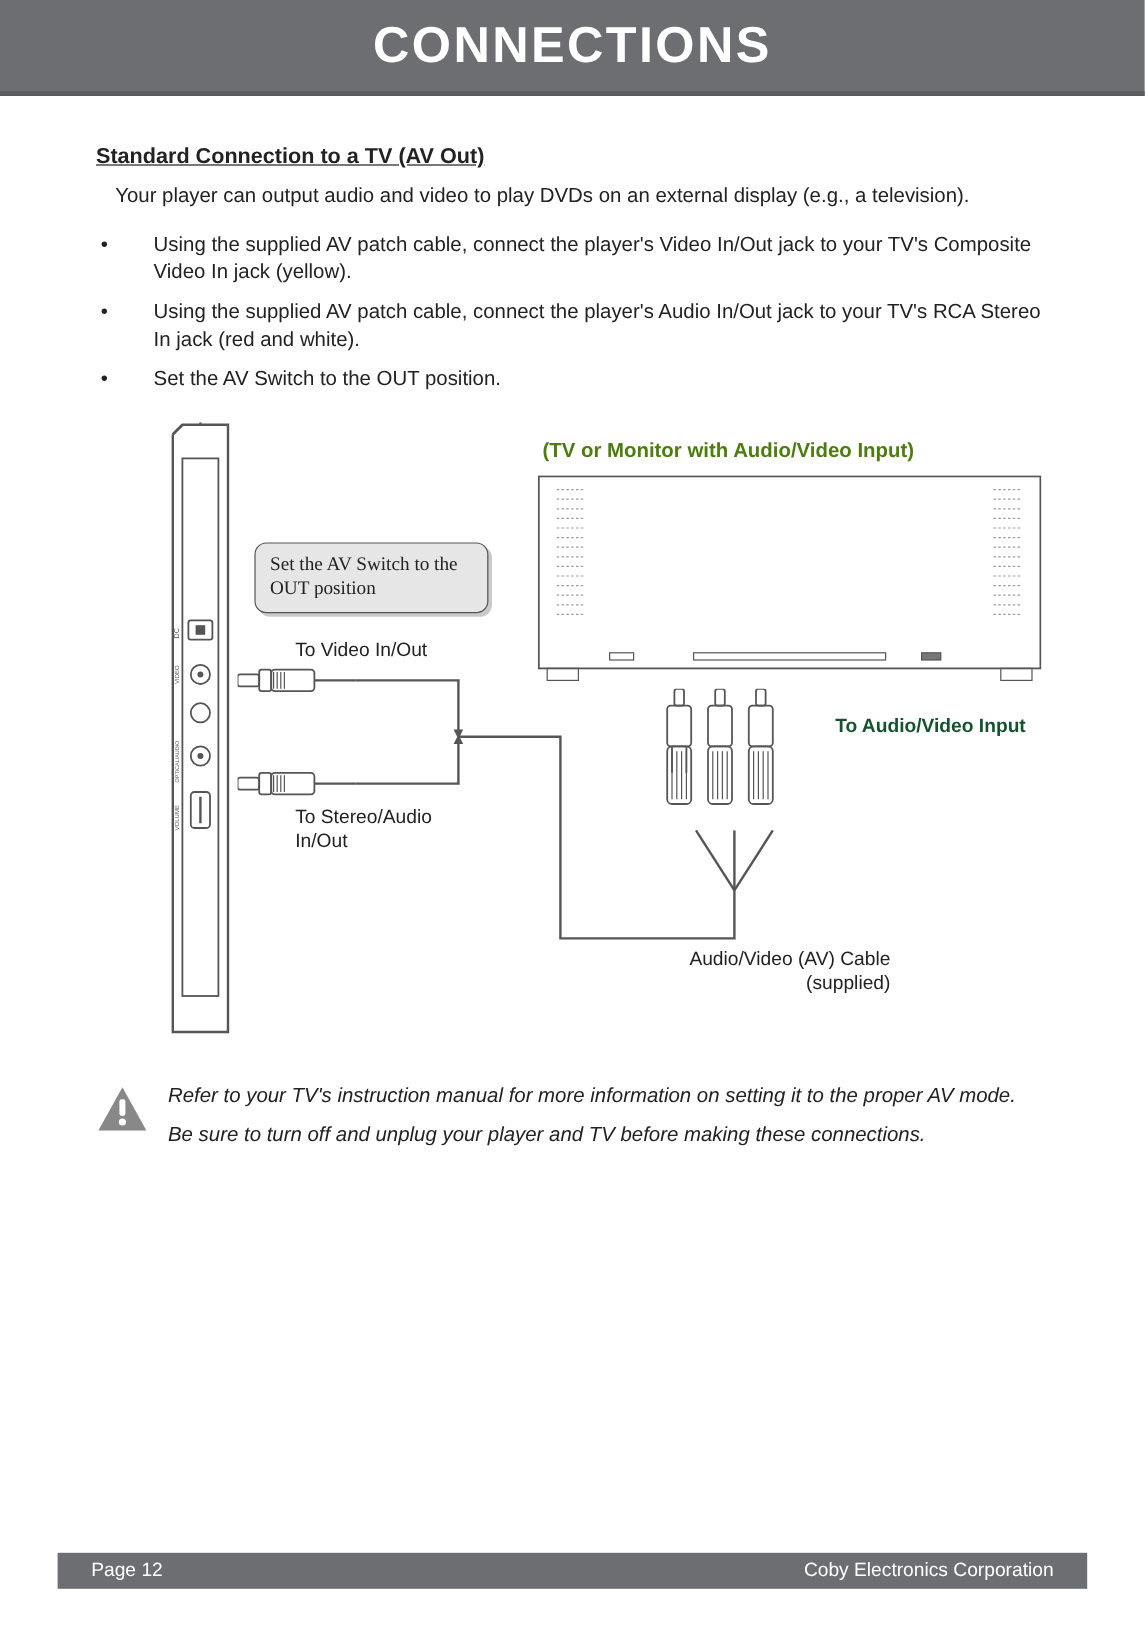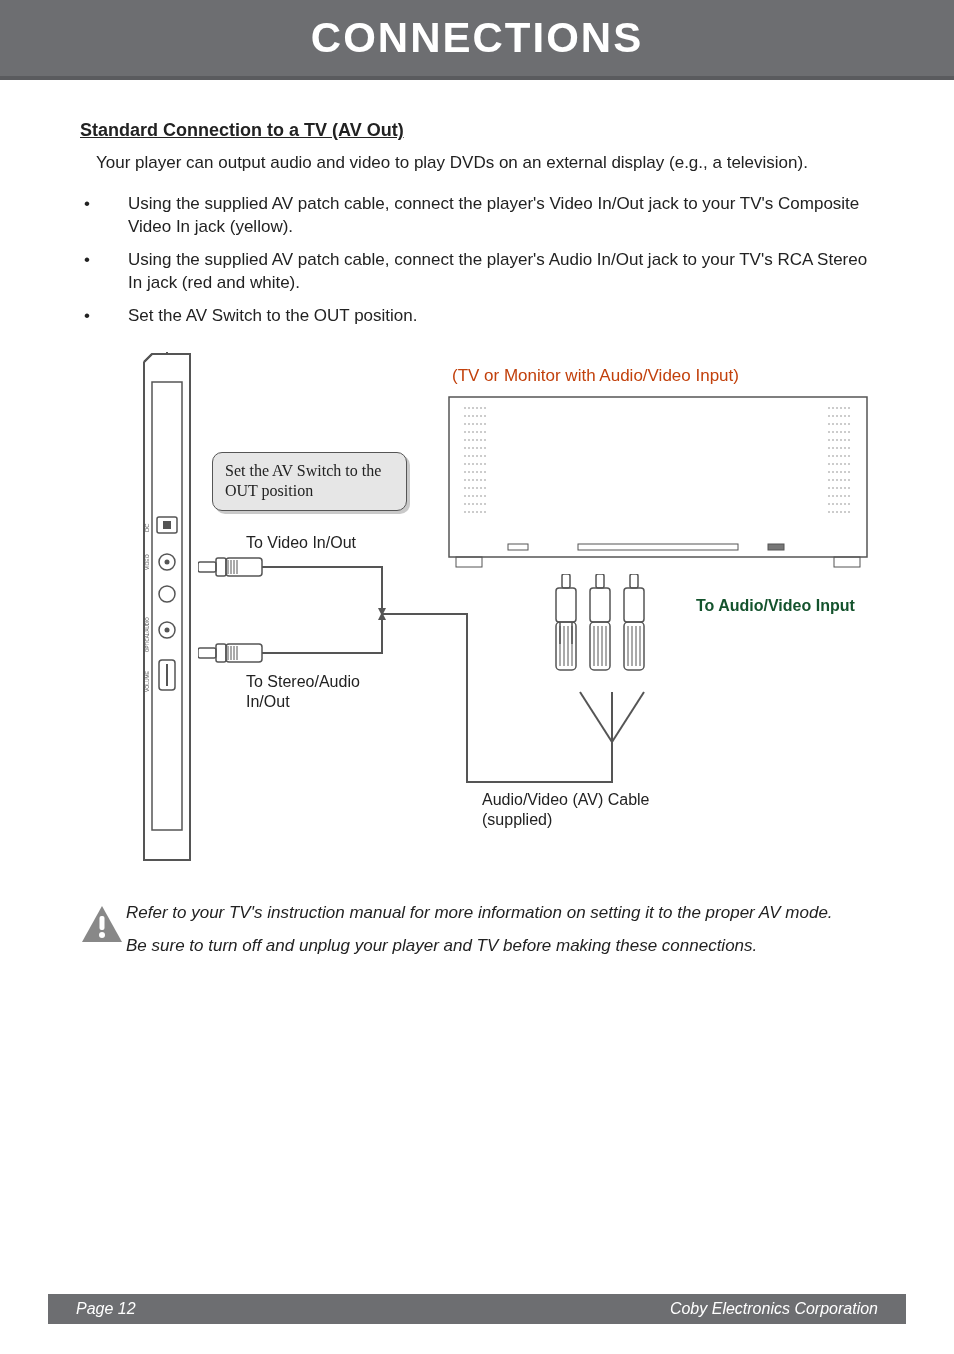--- a/index.html
+++ b/index.html
@@ -98,22 +98,22 @@
     position: absolute;
     font-size: 16px;
     color: #222;
     margin-left: 24px;
   }
   .tv-title {
     position: absolute;
     left: 370px;
     top: 14px;
     font-size: 17px;
-    font-weight: normal;
-    color: #c2410c;
+    font-weight: bold;
+    color: #4d7c0f;
   }
   .tv-box {
     position: absolute;
     left: 366px;
     top: 44px;
     width: 420px;
     height: 175px;
   }
   .rca-label {
     position: absolute;
@@ -123,30 +123,30 @@
     color: #14532d;
     width: 160px;
     line-height: 1.3;
     font-weight: bold;
   }
   .cable-caption {
     position: absolute;
     left: 400px;
     top: 438px;
     width: 260px;
-    text-align: left;
+    text-align: right;
     font-size: 16px;
     color: #222;
     line-height: 1.3;
   }
   
   .note-block {
     display: flex;
     align-items: flex-start;
-    gap: 2px;
+    gap: 16px;
     margin-top: 6px;
   }
   .warn-icon {
     width: 44px;
     flex: 0 0 44px;
     padding-top: 2px;
   }
   .note-text p {
     font-style: italic;
     font-size: 17px;
@@ -157,21 +157,20 @@
   
   .footer {
     position: absolute;
     left: 0;
     right: 0;
     bottom: 30px;
     background: #6d6e71;
     height: 30px;
     color: #fff;
     font-family: "Century Gothic", "Avant Garde", Futura, sans-serif;
-    font-style: italic;
     font-size: 16px;
     display: flex;
     align-items: center;
     justify-content: space-between;
     padding: 0 28px;
     margin: 0 48px;
   }
 </style>
 </head>
 <body>

